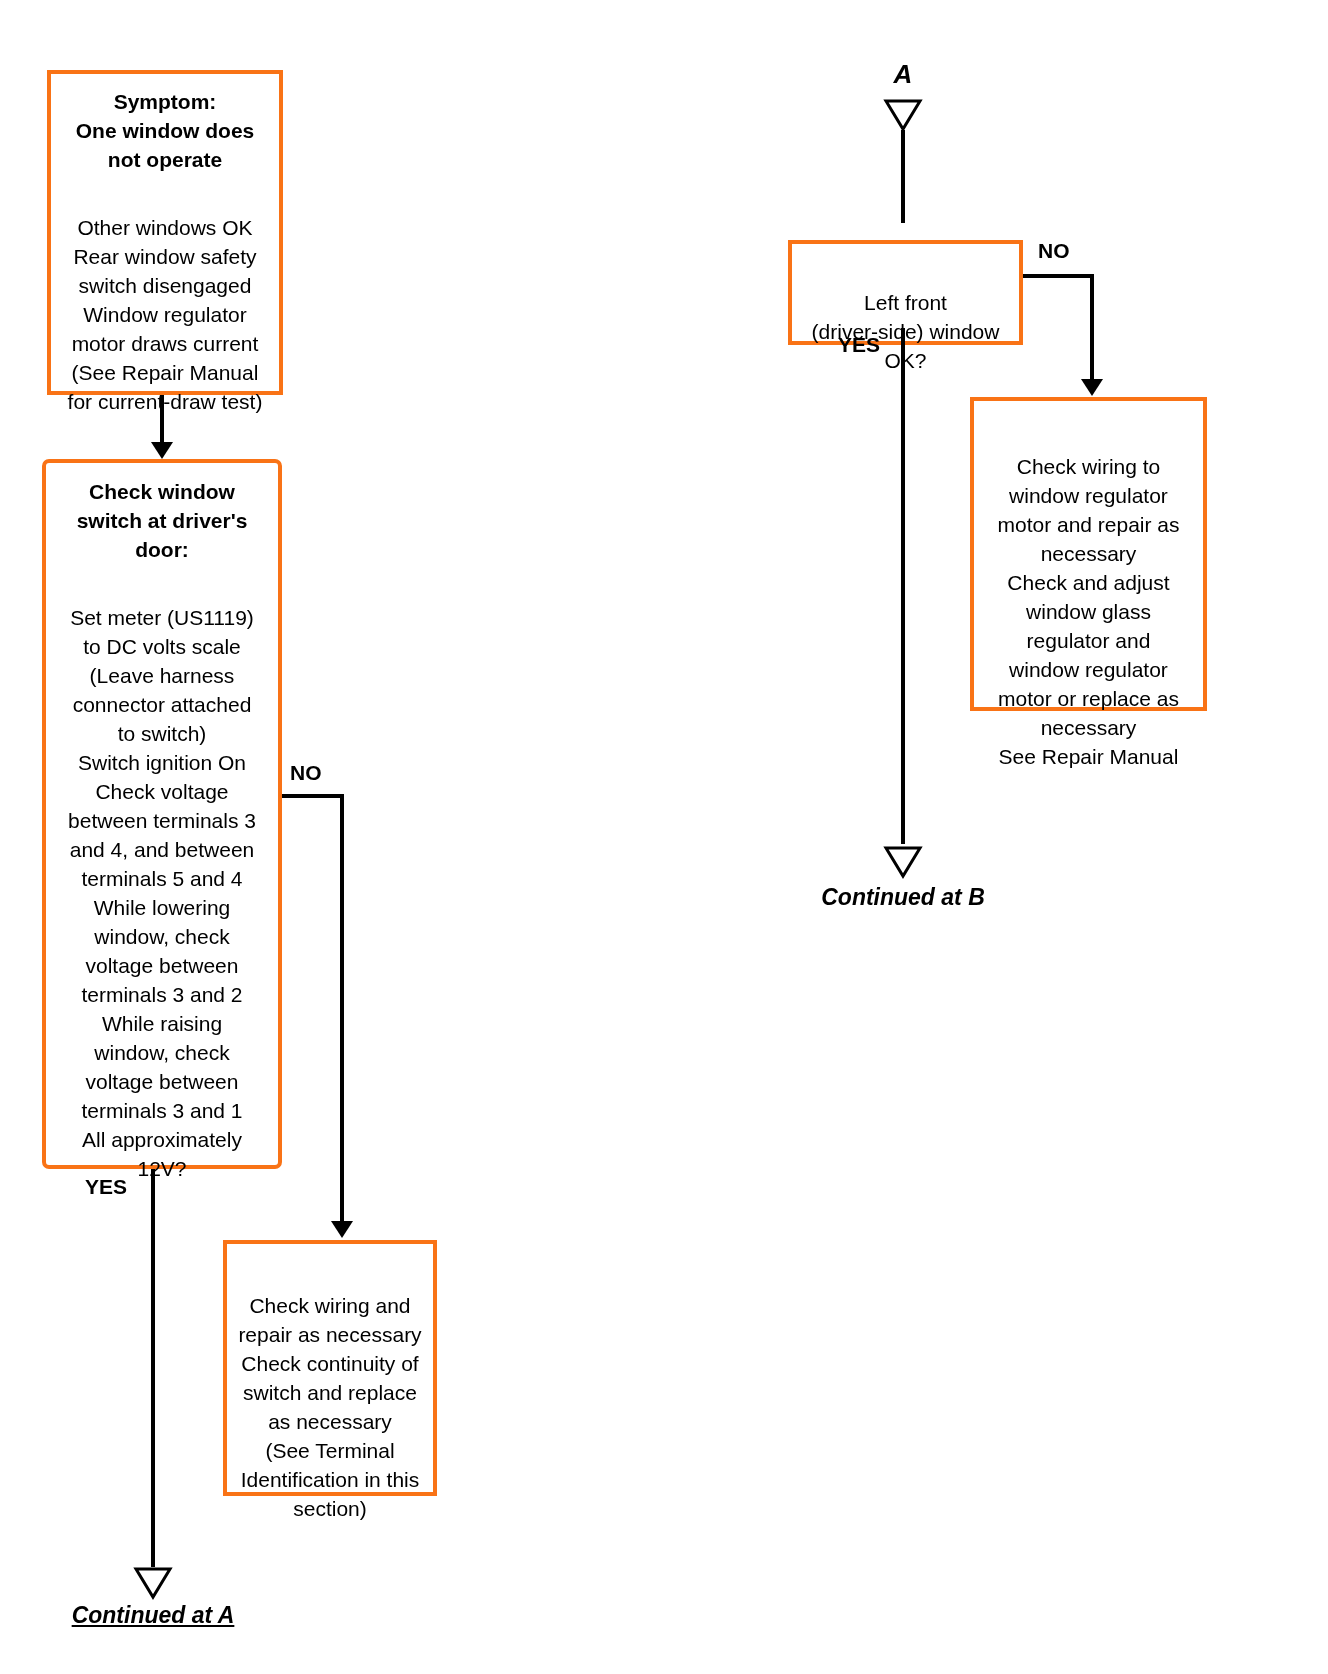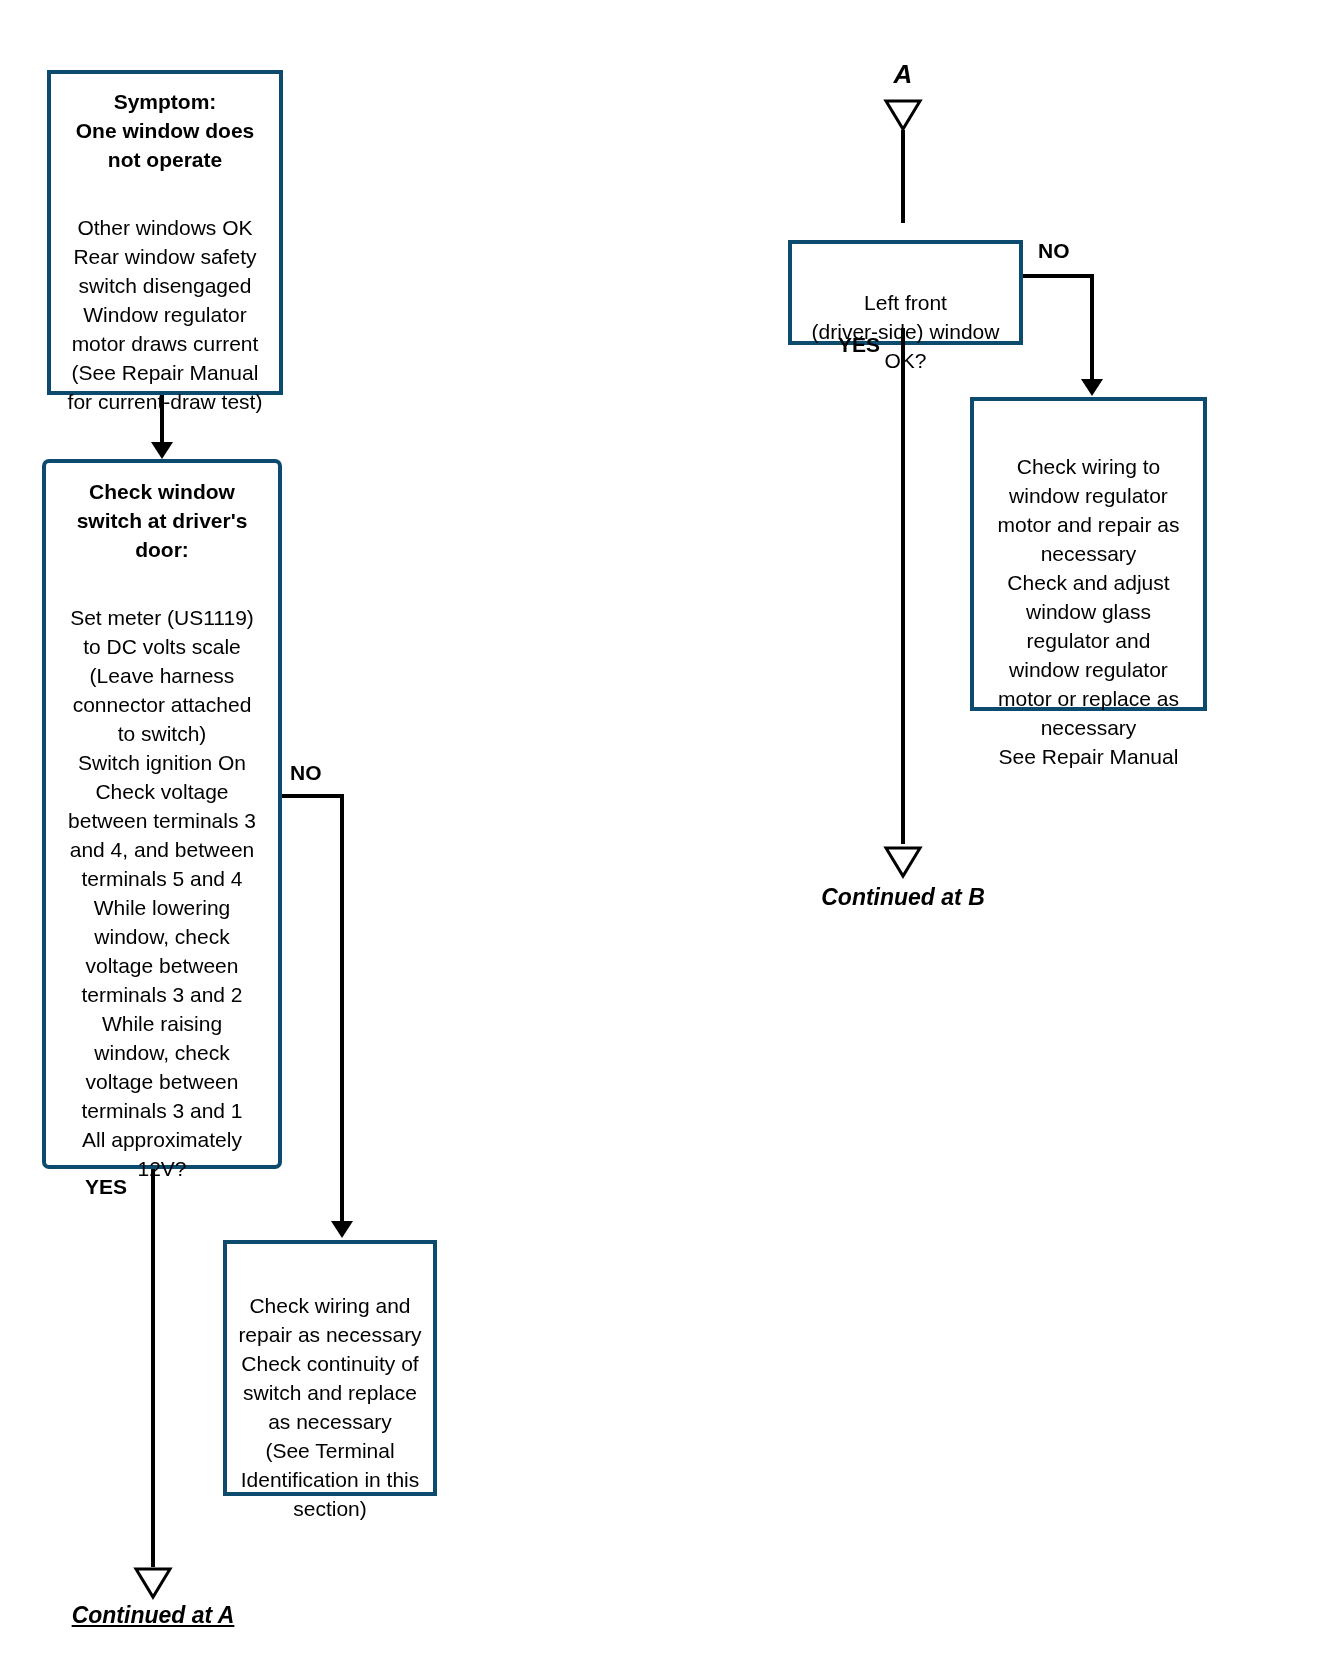--- a/index.html
+++ b/index.html
@@ -7,21 +7,21 @@
     position: relative;
     width: 1328px;
     height: 1674px;
     background: #ffffff;
     color: #000;
     font-family: "Liberation Sans", sans-serif;
     overflow: hidden;
   }
   .fbox {
     position: absolute;
-    border: 4px solid #0c4a6e;
+    border: 4px solid #f97316;
     background: #fff;
     box-sizing: border-box;
     text-align: center;
     font-size: 21px;
     line-height: 29px;
   }
   .fbox .heading { font-weight: bold; white-space: pre-line; }
   .fbox .body    { white-space: pre-line; margin-top: 39px; }
   .line { position: absolute; background: #000; }
   .arrow-down {

